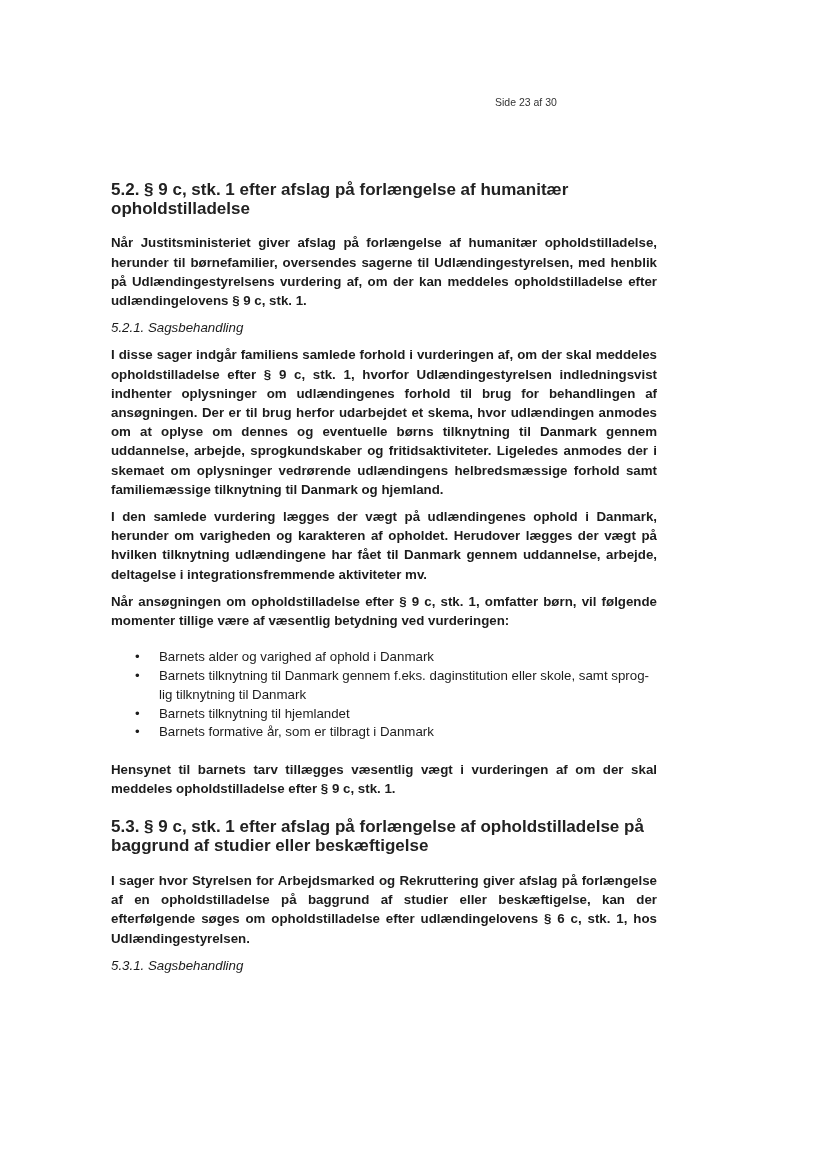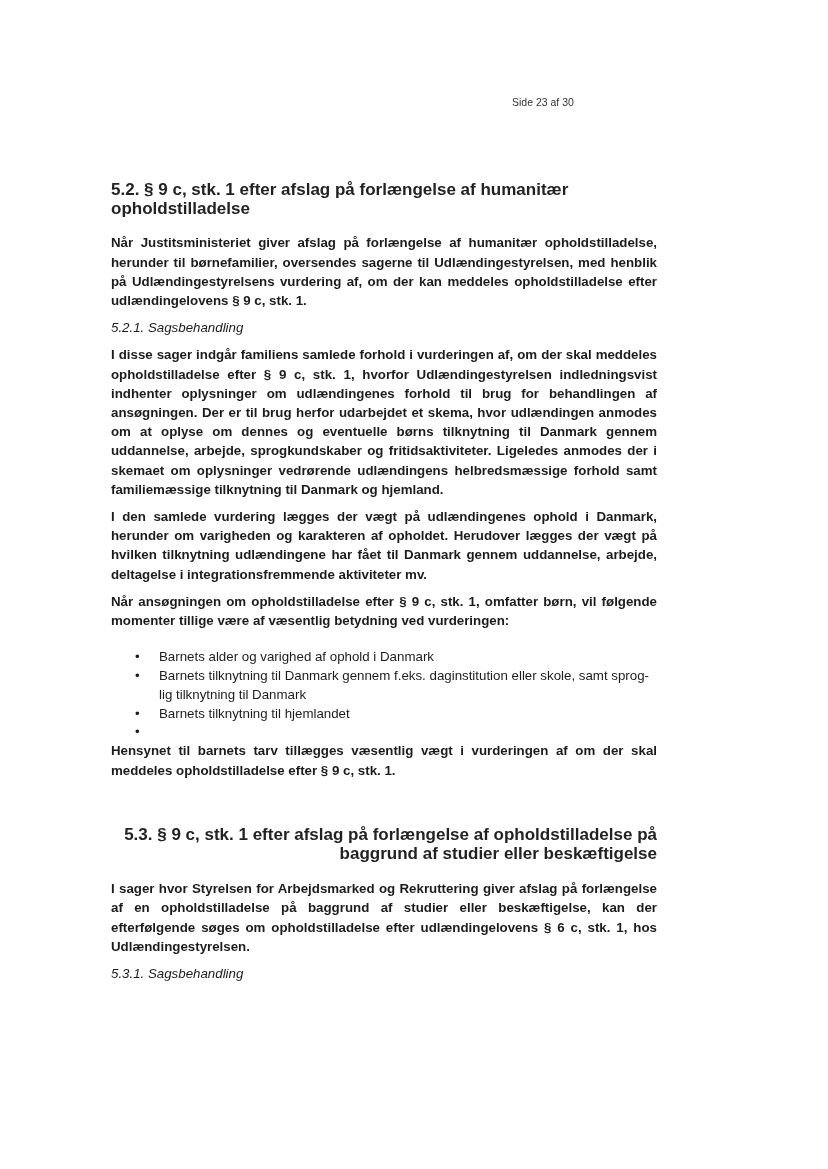--- a/index.html
+++ b/index.html
@@ -6,41 +6,41 @@
     body {
       width: 828px;
       height: 1169px;
       position: relative;
       overflow: hidden;
       font-family: "Liberation Sans", sans-serif;
       color: #1c1c1c;
     }
     .page-number {
       position: absolute;
-      left: 512px;
+      left: 495px;
       top: 96px;
       font-size: 10.5px;
       color: #333;
     }
     .content {
       position: absolute;
       left: 111px;
       top: 180px;
       width: 546px;
       font-size: 13.3px;
       line-height: 19.2px;
     }
     h2 {
       font-size: 17px;
       font-weight: bold;
       margin: 0 0 15px 0;
       line-height: 19.2px;
       color: #222;
     }
-    h2.sec53 { margin-top: 45px; margin-bottom: 16px; text-align: right; }
+    h2.sec53 { margin-top: 18px; margin-bottom: 16px; }
     h3 {
       font-size: 13.3px;
       font-style: italic;
       font-weight: normal;
       margin: 0 0 8px 0;
       line-height: 19.2px;
     }
     p {
       margin: 0 0 8px 0;
       text-align: justify;
@@ -86,20 +86,21 @@
     <li>
       <span class="bullet">•</span>
       <span>Barnets tilknytning til Danmark gennem f.eks. daginstitution eller skole, samt sprog­lig tilknytning til Danmark</span>
     </li>
     <li>
       <span class="bullet">•</span>
       <span>Barnets tilknytning til hjemlandet</span>
     </li>
     <li>
       <span class="bullet">•</span>
+      <span>Barnets formative år, som er tilbragt i Danmark</span>
     </li>
   </ul>
 
   <p>Hensynet til barnets tarv tillægges væsentlig vægt i vurderingen af om der skal meddeles opholdstilladelse efter § 9 c, stk. 1.</p>
 
 
   <h2 class="sec53">5.3. § 9 c, stk. 1 efter afslag på forlængelse af opholdstilladelse på baggrund af studier eller beskæftigelse</h2>
   <p>I sager hvor Styrelsen for Arbejdsmarked og Rekruttering giver afslag på forlængelse af en opholdstilladelse på baggrund af studier eller beskæftigelse, kan der efterfølgende søges om opholdstilladelse efter udlændingelovens § 6 c, stk. 1, hos Udlændingestyrelsen.</p>
 
   <h3>5.3.1. Sagsbehandling</h3>

